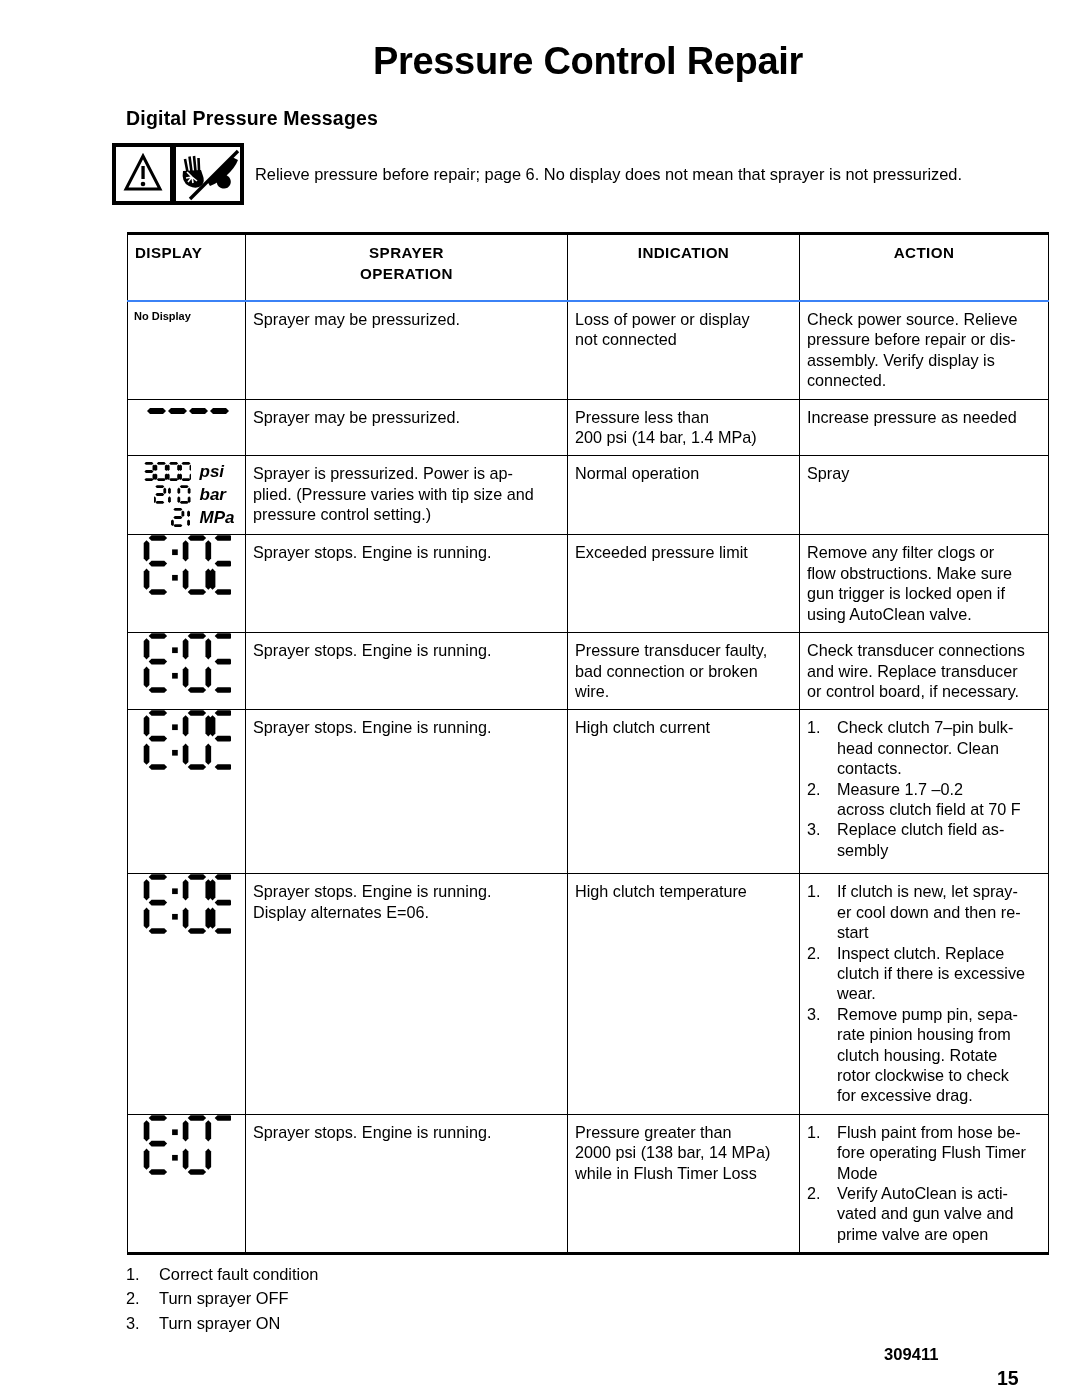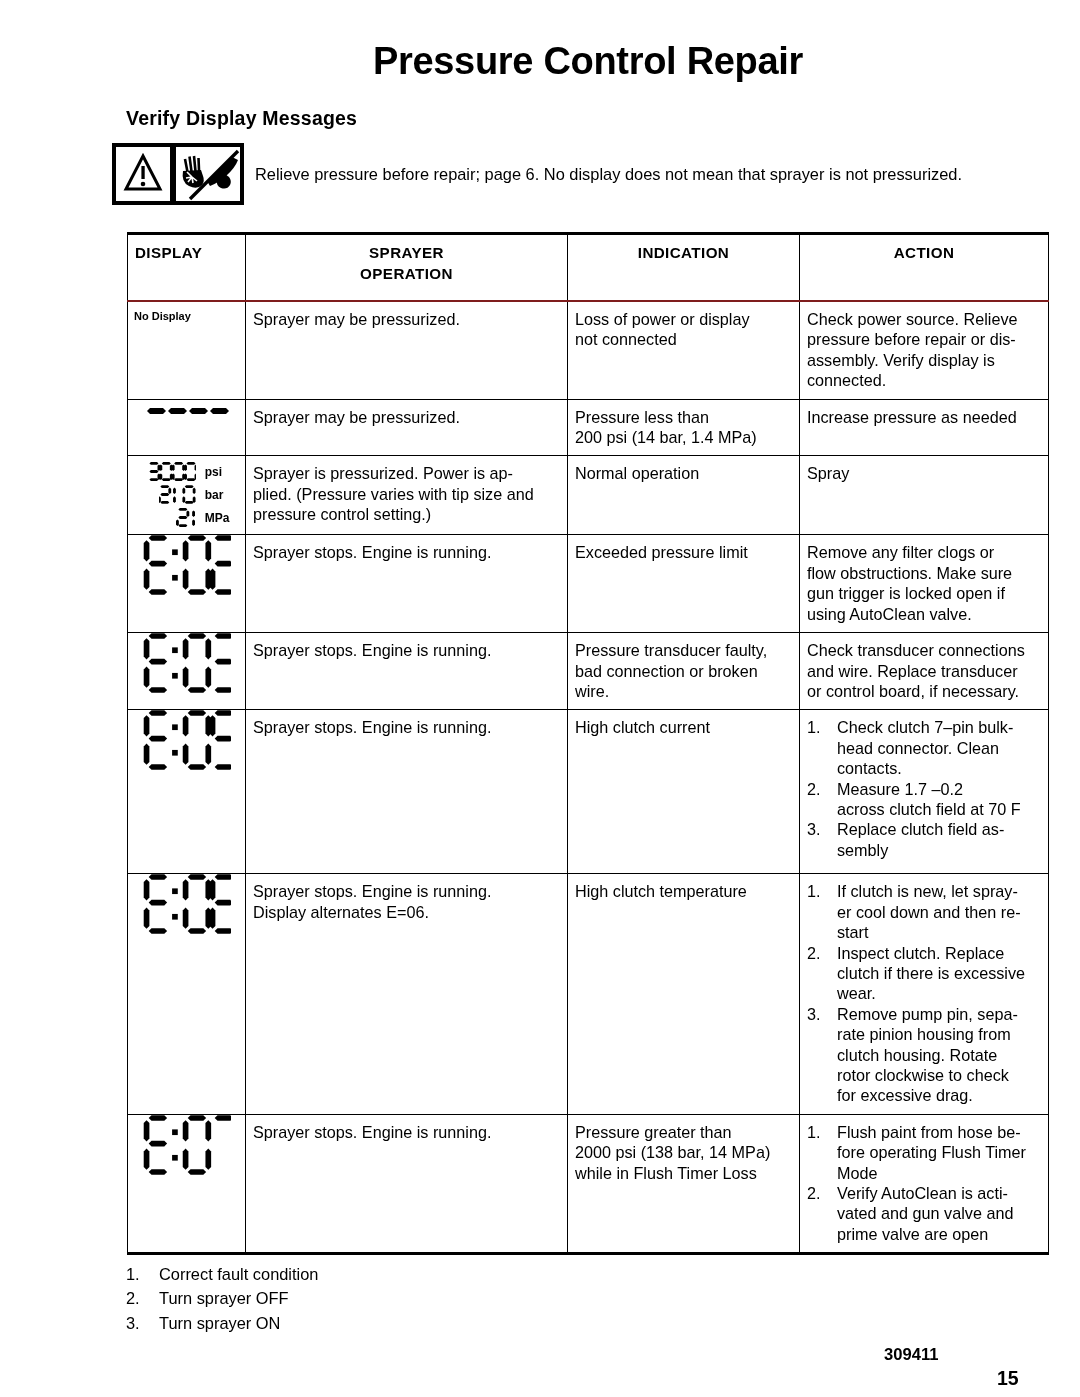--- a/index.html
+++ b/index.html
@@ -74,21 +74,21 @@
     vertical-align: top;
     padding: 0;
   }
   .tbl .c1 { width: 118px; }
   .tbl .c2 { width: 322px; }
   .tbl .c3 { width: 232px; }
   .tbl .c4 { width: 249px; }
 
   .tbl thead th {
     border-top: 3px solid #000;
-    border-bottom: 2px solid #7f1d1d;
+    border-bottom: 2px solid #3b82f6;
     text-align: center;
     font-size: 15.2px;
     font-weight: bold;
     letter-spacing: 0.4px;
     padding: 8px 4px 16px 4px;
     line-height: 1.35;
     vertical-align: top;
   }
   .tbl thead th.hleft {
     text-align: left;
@@ -133,24 +133,25 @@
     height: 23px;
   }
   .unit-num {
     width: 52px;
     text-align: right;
     display: flex;
     justify-content: flex-end;
     align-items: center;
   }
   .unit-lbl {
-    font-size: 12px;
+    font-size: 17px;
     font-weight: bold;
     padding-left: 9px;
     line-height: 1;
+    font-style: italic;
   }
 
   
   ol.steps {
     margin: 0;
     padding: 0;
     list-style: none;
     font-size: 16.2px;
     line-height: 1.26;
   }
@@ -213,21 +214,21 @@
   }
   svg { display: block; }
 </style>
 </head>
 <body>
 
 <div class="page">
 
   <div class="doc-title">Pressure Control Repair</div>
 
-  <div class="section-heading">Verify Display Messages</div>
+  <div class="section-heading">Digital Pressure Messages</div>
 
   <div class="warn-block">
     <svg width="132" height="62" viewBox="0 0 132 62">
 
       <g>
         <rect x="2" y="2" width="58" height="58" fill="#fff" stroke="#000" stroke-width="4"></rect>
         <path d="M31 13 L48 46 L14 46 Z" fill="none" stroke="#000" stroke-width="3"></path>
         <rect x="29.4" y="23" width="3.3" height="13" fill="#000"></rect>
         <circle cx="31" cy="41" r="2.3" fill="#000"></circle>
       </g>

